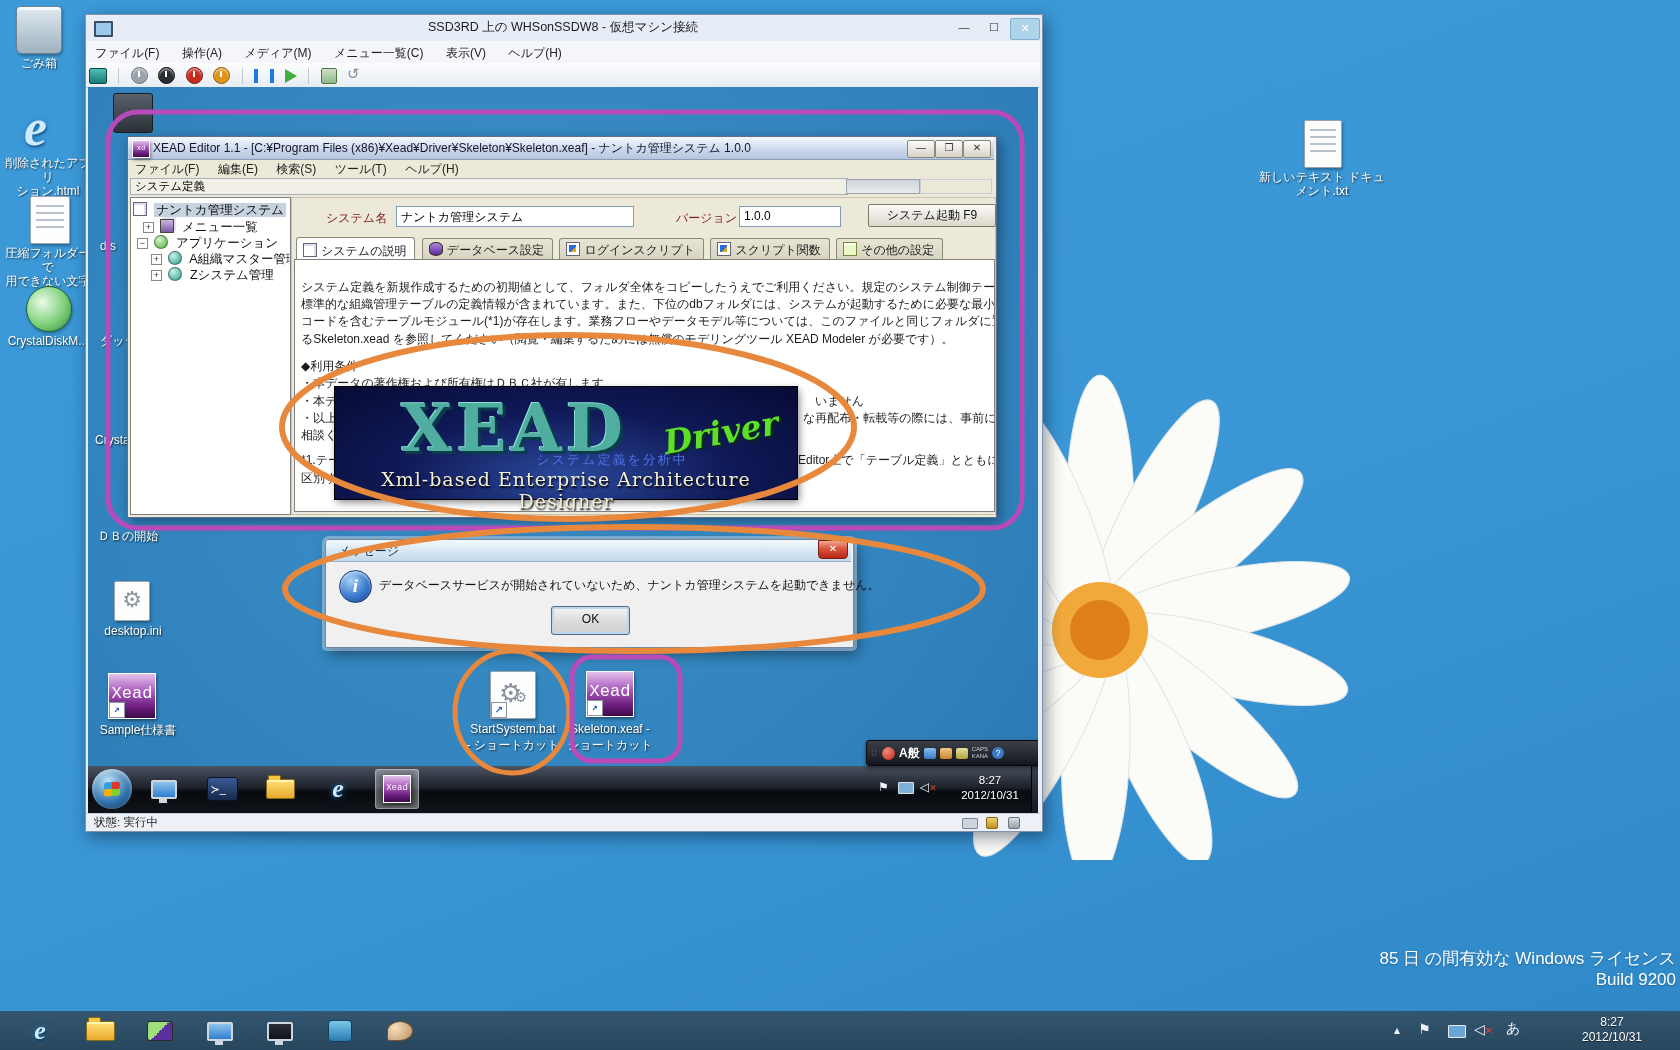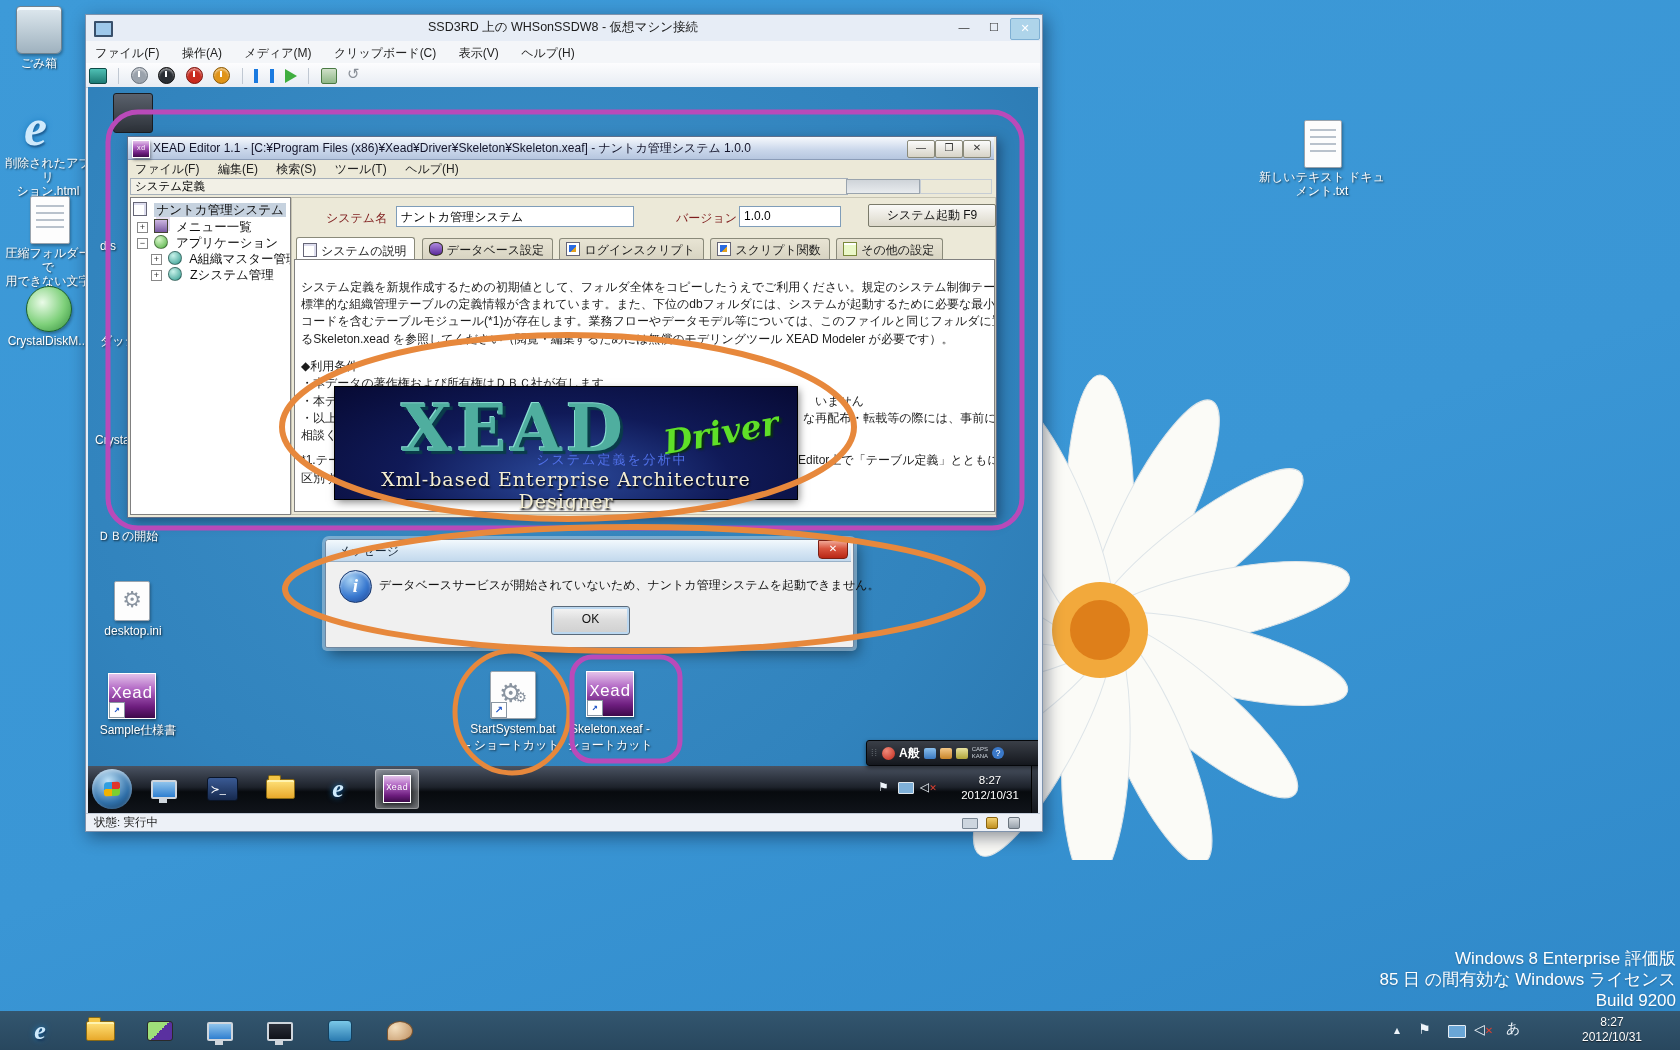--- a/index.html
+++ b/index.html
@@ -138,40 +138,39 @@
   <div class="sheet abs" style="left:50px;top:0;width:36px;height:46px">
       <div class="lines"></div>
     </div>
   <div class="hlbl abs" style="left:0;top:50px;width:136px">
     <span>新しいテキスト ドキュ</span><br>
     <span>メント.txt</span>
   </div>
 </div>
 
 <div class="abs license" style="left:1100px;top:948px;width:576px;z-index:1">
-  <div>Windows 8 Enterprise 評価版</div>
   <div>85 日 の間有効な Windows ライセンス</div>
   <div>Build 9200</div>
 </div>
 
 <div class="vmwin abs" style="left:85px;top:14px;width:956px;height:816px;z-index:2">
 
   <div class="abs" style="left:0;top:0;width:954px;height:26px">
     <div class="abs" style="left:8px;top:6px;width:15px;height:12px;border:2px solid #39506b;background:#9ec8ea;border-radius:1px"></div>
     <div class="vm-title">SSD3RD 上の WHSonSSDW8 - 仮想マシン接続</div>
     <div class="capbtn abs" style="left:864px;top:3px">—</div>
     <div class="capbtn abs" style="left:894px;top:3px">☐</div>
     <div class="capbtn abs" style="left:924px;top:3px;background:#aed4ea;border:1px solid #7fb0d4;color:#fff">✕</div>
   </div>
 
   <div class="abs" style="left:0;top:26px;width:954px;height:22px;background:#f4f6f9">
     <span class="menu-item">ファイル(F)</span>
     <span class="menu-item">操作(A)</span>
     <span class="menu-item">メディア(M)</span>
-    <span class="menu-item">クリップボード(C)</span>
+    <span class="menu-item">メニュー一覧(C)</span>
     <span class="menu-item">表示(V)</span>
     <span class="menu-item">ヘルプ(H)</span>
   </div>
 
   <div class="toolbar abs" style="left:0;top:48px;width:954px;height:24px">
     <span class="tbi" style="width:16px;height:14px;background:linear-gradient(#4fc0b4,#1d7a74);border:1px solid #0d4a46;border-radius:2px"></span>
     <span class="sep"></span>
     <span class="tbi pwr" style="background:#9aa2ac;border:1px solid #6a727c"></span>
     <span class="tbi pwr" style="background:#2a2e34;border:1px solid #111"></span>
     <span class="tbi pwr" style="background:#c92a1e;border:1px solid #7a1510"></span>
@@ -239,21 +238,21 @@
         </div>
         <div class="abs" style="left:718px;top:2px;width:72px;height:13px;border:1px solid #9aa4ae;background:linear-gradient(#cfd4d9,#e8ebee)"></div>
         <div class="abs" style="left:792px;top:2px;width:70px;height:13px;border:1px solid #c6cdd4;background:#ece9d8"></div>
       </div>
 
       <div class="abs" style="left:2px;top:60px;width:159px;height:316px;background:#fff;border:1px solid #808080;overflow:hidden">
         <div class="treerow abs" style="left:2px;top:4px">
           <span class="tico doc-ico"></span>
           <span style="background:#c6d2df;padding:0 2px">ナントカ管理システム</span>
         </div>
-        <div class="treerow abs" style="left:6px;top:21px">
+        <div class="treerow abs" style="left:12px;top:21px">
           <span class="exp">+</span>
           <span class="tico" style="background:linear-gradient(#cdb6e2,#7a5aa2);border:1px solid #443;box-shadow:2px -2px 0 #e6def2"></span>
           <span>メニュー一覧</span>
         </div>
         <div class="treerow abs" style="left:6px;top:37px">
           <span class="exp">−</span>
           <span class="ball" style="background:radial-gradient(circle at 35% 30%,#d6f6c8,#4fae3f)"></span>
           <span>アプリケーション</span>
         </div>
         <div class="treerow abs" style="left:20px;top:53px">

